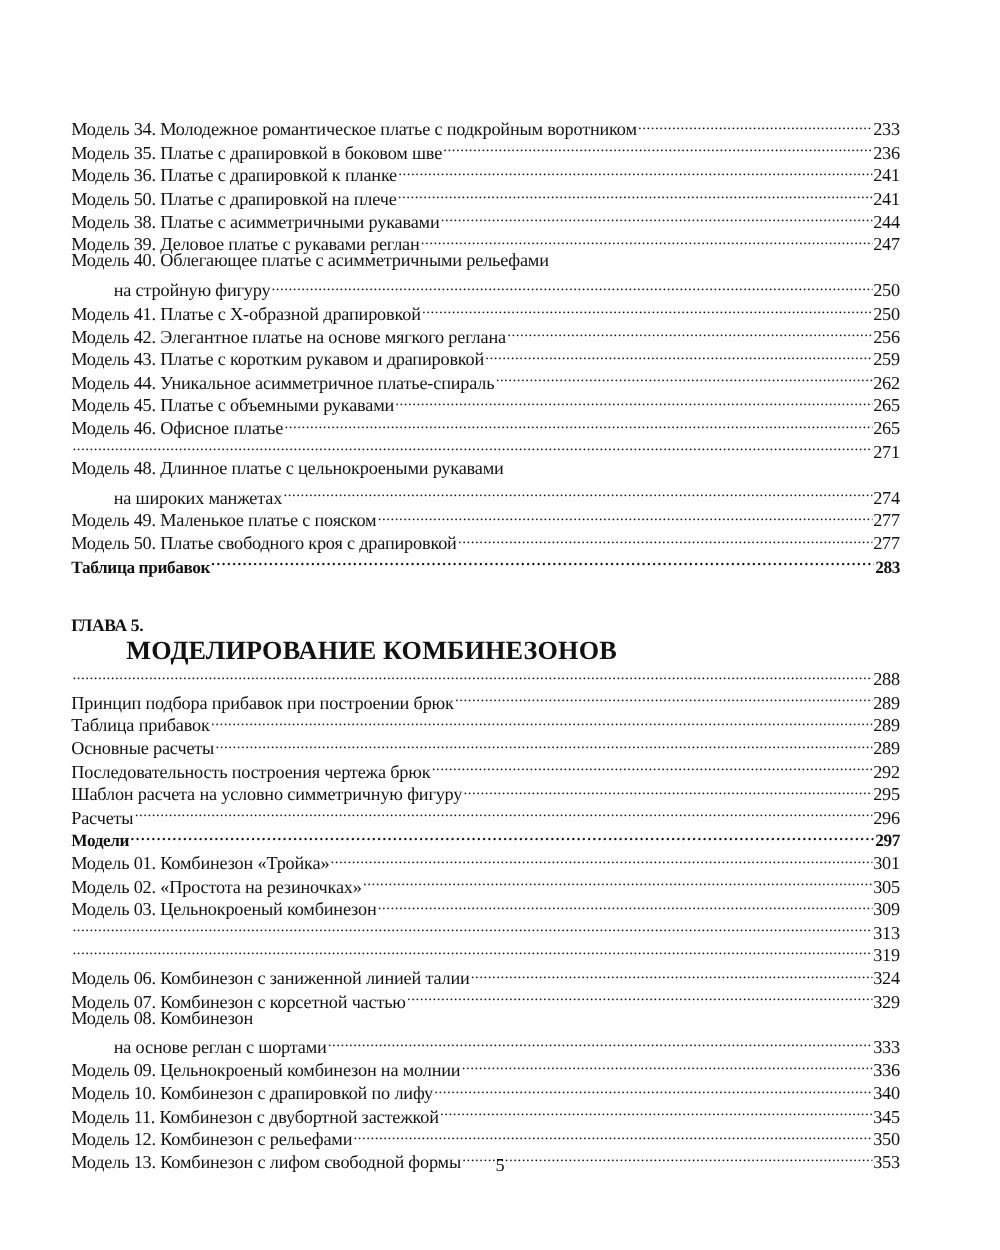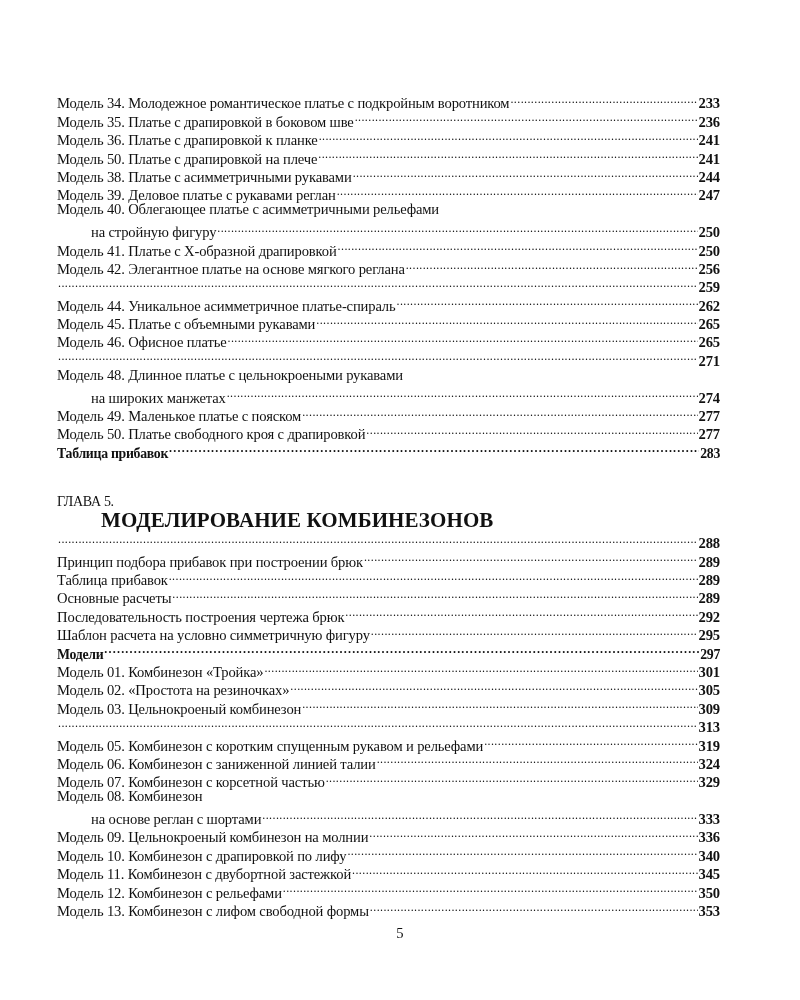--- a/index.html
+++ b/index.html
@@ -45,42 +45,41 @@
       position: absolute;
       left: 0;
       bottom: 0;
       white-space: nowrap;
       letter-spacing: 0.4px;
       font-size: 12px;
     }
     .toc-row .pg {
       flex: 0 0 auto;
       text-align: center;
-      font-weight: bold;
     }
     .toc-row.indent .title {
       padding-left: 34px;
     }
     .toc-row.nolead {
       display: block;
     }
     .toc-row.bold {
       font-weight: bold;
       font-size: 13.8px;
       letter-spacing: -0.3px;
     }
     .toc-row.bold .leader::after {
       letter-spacing: 1.2px;
       font-weight: bold;
     }
     .gap {
       height: 34px;
     }
     .chapter-label {
-      font-weight: normal;
+      font-weight: bold;
       font-size: 14px;
       height: 19px;
       line-height: 19px;
       letter-spacing: -0.3px;
     }
     .chapter-title {
       font-weight: bold;
       font-size: 21px;
       height: 19px;
       line-height: 19px;
@@ -143,20 +142,21 @@
         <span class="title">Модель 41. Платье с Х-образной драпировкой</span>
         <span class="leader"></span>
         <span class="pg">250</span>
       </div>
     <div class="toc-row">
         <span class="title">Модель 42. Элегантное платье на основе мягкого реглана</span>
         <span class="leader"></span>
         <span class="pg">256</span>
       </div>
     <div class="toc-row">
+        <span class="title">Модель 43. Платье с коротким рукавом и драпировкой</span>
         <span class="leader"></span>
         <span class="pg">259</span>
       </div>
     <div class="toc-row">
         <span class="title">Модель 44. Уникальное асимметричное платье-спираль</span>
         <span class="leader"></span>
         <span class="pg">262</span>
       </div>
     <div class="toc-row">
         <span class="title">Модель 45. Платье с объемными рукавами</span>
@@ -223,20 +223,25 @@
     <div class="toc-row">
         <span class="title">Последовательность построения чертежа брюк </span>
         <span class="leader"></span>
         <span class="pg">292</span>
       </div>
     <div class="toc-row">
         <span class="title">Шаблон расчета на условно симметричную фигуру</span>
         <span class="leader"></span>
         <span class="pg">295</span>
       </div>
+    <div class="toc-row">
+        <span class="title">Расчеты </span>
+        <span class="leader"></span>
+        <span class="pg">296</span>
+      </div>
 
     <div class="toc-row bold">
         <span class="title">Модели</span>
         <span class="leader"></span>
         <span class="pg">297</span>
       </div>
 
     <div class="toc-row">
         <span class="title">Модель 01. Комбинезон «Тройка» </span>
         <span class="leader"></span>
@@ -250,21 +255,20 @@
     <div class="toc-row">
         <span class="title">Модель 03. Цельнокроеный комбинезон</span>
         <span class="leader"></span>
         <span class="pg">309</span>
       </div>
     <div class="toc-row">
         <span class="leader"></span>
         <span class="pg">313</span>
       </div>
     <div class="toc-row">
-        <span class="title">Модель 05. Комбинезон с коротким спущенным рукавом и рельефами </span>
         <span class="leader"></span>
         <span class="pg">319</span>
       </div>
     <div class="toc-row">
         <span class="title">Модель 06. Комбинезон с заниженной линией талии </span>
         <span class="leader"></span>
         <span class="pg">324</span>
       </div>
     <div class="toc-row">
         <span class="title">Модель 07. Комбинезон с корсетной частью</span>

